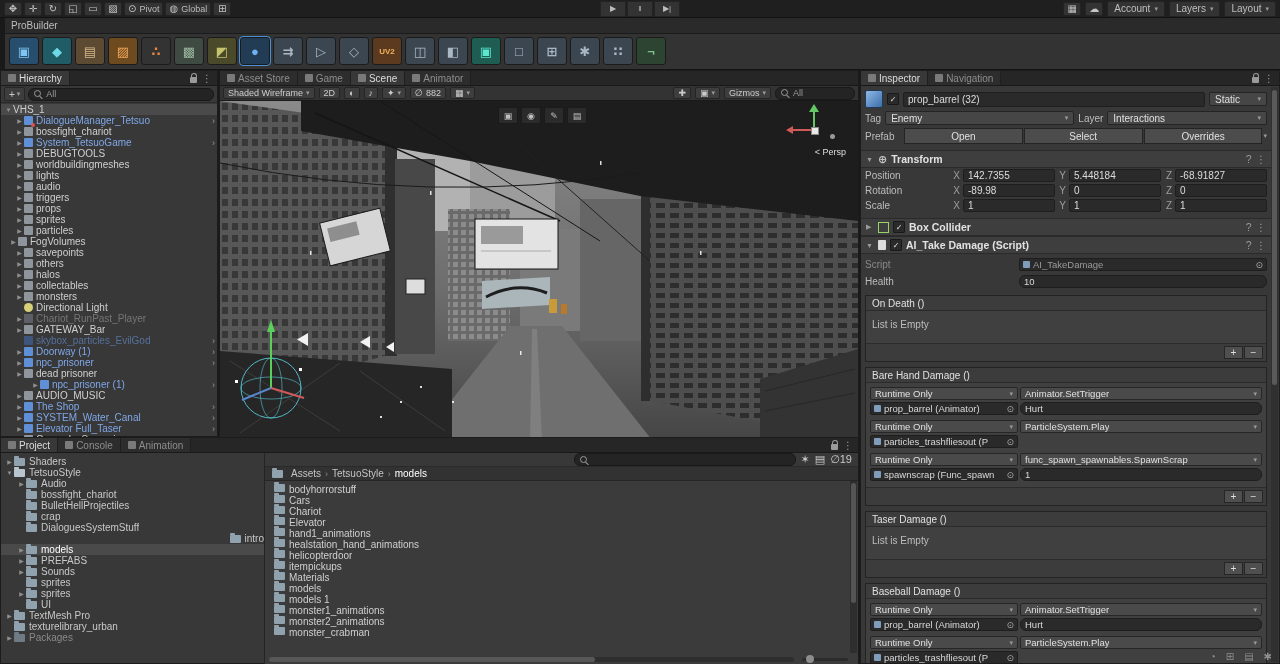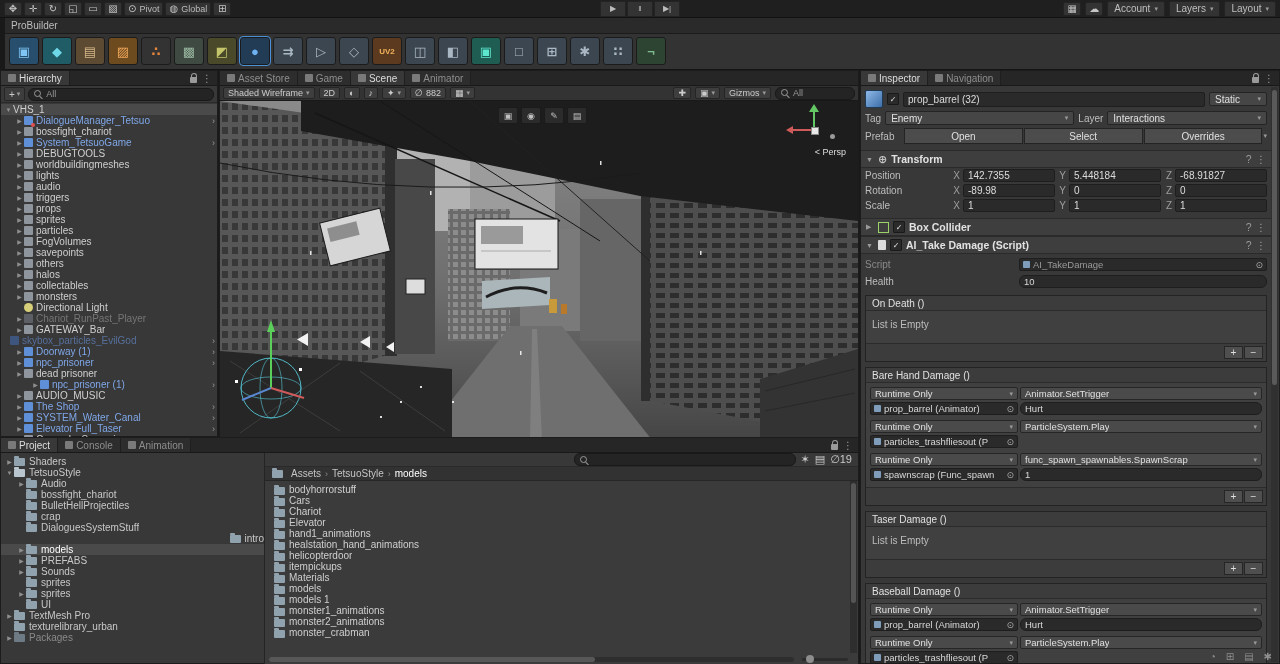--- a/index.html
+++ b/index.html
@@ -76,21 +76,21 @@
   .prow.dim{color:#8a8a8a}
   .folder{width:11px;height:8px;background:#90a2ae;border-radius:1px;position:relative;display:inline-block;flex:none;margin-right:4px}
   .folder::before{content:"";position:absolute;top:-2px;left:0;width:5px;height:2px;background:inherit;border-radius:1px 1px 0 0}
   .folder.open{background:#b9c6cf}.folder.dim{background:#6e7a84}
   #pcontent{flex:1;background:#3b3b3b;position:relative;display:flex;flex-direction:column}
   #pcsearch{height:14px;display:flex;align-items:center;justify-content:flex-end;gap:5px;padding:1px 6px;background:#383838;border-bottom:1px solid #2a2a2a;box-sizing:border-box}
   #pcsearch .srch{flex:none;width:212px}
   #pcrumb{height:13px;background:#323232;border-bottom:1px solid #262626;display:flex;align-items:center;gap:4px;padding:0 7px;font-size:10px;color:#c4c4c4}
   #pcrumb .crumbsep{color:#8a8a8a;font-size:9px}
   #plist{flex:1;overflow:hidden;padding:3px 0}
-  .flrow{height:11px;display:flex;align-items:flex-end;padding:0 9px;font-size:10px;color:#cfcfcf}
+  .flrow{height:11px;display:flex;align-items:flex-start;padding:0 9px;font-size:10px;color:#cfcfcf}
   #phscroll{position:absolute;left:4px;right:64px;bottom:3px;height:5px;background:#2e2e2e;border-radius:3px}
   #phthumb{position:absolute;left:0;top:0;bottom:0;width:62%;background:#575757;border-radius:3px}
   #pzoom{position:absolute;right:10px;bottom:4px;width:46px;height:3px;background:#2b2b2b;border-radius:2px}
   #pzoomthumb{position:absolute;left:4px;top:-3px;width:8px;height:8px;background:#8d8d8d;border-radius:50%}
   #pvscroll{position:absolute;right:1px;top:28px;bottom:12px;width:7px;background:#2e2e2e}
   #pvthumb{position:absolute;left:1px;right:1px;top:2px;height:70%;background:#555;border-radius:3px}
   
   #insp{left:860px;top:70px;width:420px;height:594px}
   #ibody{position:absolute;top:15px;left:0;right:8px;bottom:0;overflow:hidden;font-size:10px}
   #iscroll{position:absolute;right:1px;top:16px;bottom:1px;width:7px;background:#303030}
@@ -346,21 +346,21 @@
       <div class="hrow" style="padding-left: 14px;">
         <span class="harr">▶</span>
         <span class="hicon cube-gray"></span>
         <span class="hlabel c-default">sprites</span>
       </div>
       <div class="hrow" style="padding-left: 14px;">
         <span class="harr">▶</span>
         <span class="hicon cube-gray"></span>
         <span class="hlabel c-default">particles</span>
       </div>
-      <div class="hrow" style="padding-left: 14px;">
+      <div class="hrow" style="padding-left: 8px;">
         <span class="harr">▶</span>
         <span class="hicon cube-gray"></span>
         <span class="hlabel c-default">FogVolumes</span>
       </div>
       <div class="hrow" style="padding-left: 14px;">
         <span class="harr">▶</span>
         <span class="hicon cube-gray"></span>
         <span class="hlabel c-default">savepoints</span>
       </div>
       <div class="hrow" style="padding-left: 14px;">
@@ -391,21 +391,21 @@
       <div class="hrow" style="padding-left: 14px;">
         <span class="harr">▶</span>
         <span class="hicon cube-dim"></span>
         <span class="hlabel c-disabled">Chariot_RunPast_Player</span>
       </div>
       <div class="hrow" style="padding-left: 14px;">
         <span class="harr">▶</span>
         <span class="hicon cube-gray"></span>
         <span class="hlabel c-default">GATEWAY_Bar</span>
       </div>
-      <div class="hrow" style="padding-left: 0; justify-content: space-between;">
+      <div class="hrow" style="padding-left: 14px; justify-content: space-between;">
         <span class="harr"></span>
         <span class="hicon cube-blue-dim"></span>
         <span class="hlabel c-prefab-disabled">skybox_particles_EvilGod</span>
         <span class="hchev">›</span>
       </div>
       <div class="hrow" style="padding-left: 14px;">
         <span class="harr">▶</span>
         <span class="hicon cube-blue"></span>
         <span class="hlabel c-prefab">Doorway (1)</span>
         <span class="hchev">›</span>

